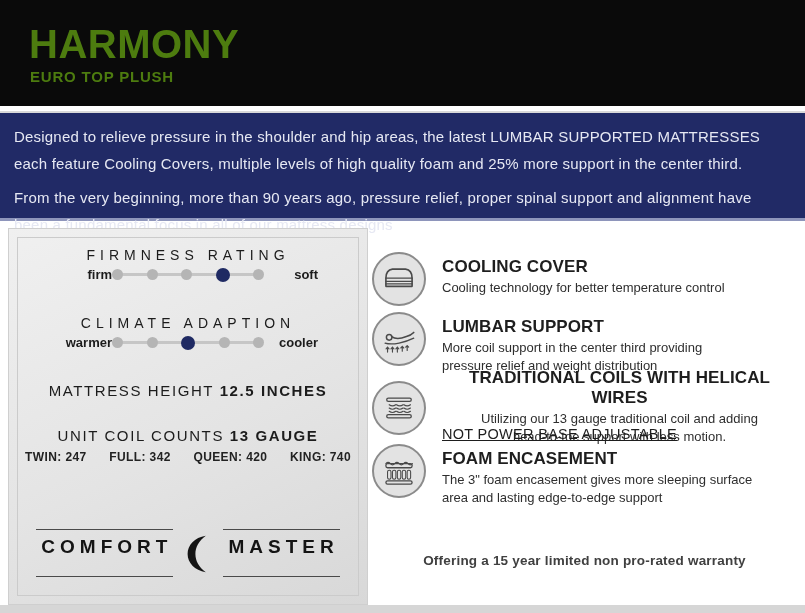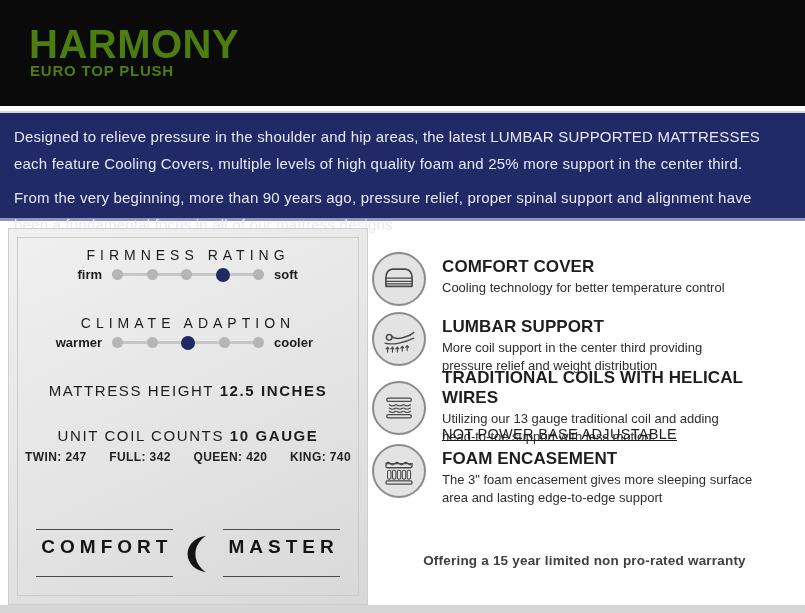--- a/index.html
+++ b/index.html
@@ -3,40 +3,40 @@
 <meta charset="utf-8">
 <style>
   * { margin:0; padding:0; box-sizing:border-box; }
   html,body { background:#ffffff; }
   body { font-family:"Liberation Sans", sans-serif; }
   .page { position:relative; width:805px; height:613px; background:#ffffff; overflow:hidden; }
 
   
   .header { position:absolute; left:0; top:0; width:805px; height:106px; background:#0a0a0a; color:#4d7c0f; }
   .header .title { position:absolute; left:29px; top:22px; font-size:40px; font-weight:bold; letter-spacing:0.5px; }
-  .header .subtitle { position:absolute; left:30px; top:62px; font-size:15px; font-weight:bold; letter-spacing:0.8px; }
+  .header .subtitle { position:absolute; left:30px; top:68px; font-size:15px; font-weight:bold; letter-spacing:0.8px; }
   .header-sep { position:absolute; left:0; top:111px; width:805px; height:2px; background:#d9d9d9; }
 
   
   .banner { position:absolute; left:0; top:113px; width:805px; height:108px; background:#212a66;
             border-bottom:3px solid #8e95bb; color:#e6e8f3; padding:10px 14px 0 14px; }
   .banner p { font-size:15px; line-height:27px; white-space:pre-line; letter-spacing:0.2px; }
   .banner p + p { margin-top:7px; }
 
   
   .panel { position:absolute; left:8px; top:228px; width:360px; height:377px;
            background:linear-gradient(155deg,#f0f0f0 0%, #e4e4e4 55%, #d8d8d8 100%);
            border:1px solid #cfcfcf; }
   .panel-inner-border { position:absolute; left:8px; top:8px; right:8px; bottom:8px;
            border:1px solid #cbcbcb; pointer-events:none; }
   .spec-title { position:absolute; width:100%; text-align:center; font-size:14px; color:#1c1c1c; letter-spacing:5px; }
-  .slider-row { position:absolute; width:100%; display:flex; align-items:center; justify-content:center; gap:10px; }
+  .slider-row { position:absolute; width:100%; display:flex; align-items:center; justify-content:center; }
   .slider-label { font-size:13px; font-weight:bold; color:#1c1c1c; }
   .slider-label.left { width:54px; text-align:right; }
-  .slider-label.right { width:54px; text-align:left; }
+  .slider-label.right { width:54px; text-align:right; }
   .slider-track { position:relative; width:152px; height:14px; display:flex; align-items:center; justify-content:space-between; }
   .slider-track::before { content:""; position:absolute; left:4px; right:4px; top:50%; height:3px; margin-top:-1.5px; background:#c6c6c6; }
   .dot { position:relative; width:11px; height:11px; border-radius:50%; background:#b5b5b5; }
   .dot.active { width:14px; height:14px; background:var(--active-dot,#1f2a63); }
 
   .spec-line { position:absolute; width:100%; text-align:center; font-size:15px; color:#1c1c1c; letter-spacing:1.6px; }
   .spec-line .bold { font-weight:bold; }
   .sizes-row { position:absolute; left:16px; right:16px; display:flex; justify-content:space-between; }
   .size-item { font-size:12px; font-weight:bold; color:#222; letter-spacing:0.4px; }
 
@@ -111,21 +111,21 @@
       <span class="slider-label right">cooler</span>
     </div>
 
     <div class="spec-line" style="top:153px;">
       <span>MATTRESS HEIGHT</span>
       <span class="bold">12.5 INCHES</span>
     </div>
 
     <div class="spec-line" style="top:198px;">
       <span>UNIT COIL COUNTS</span>
-      <span class="bold">10 GAUGE</span>
+      <span class="bold">13 GAUGE</span>
     </div>
 
     <div class="sizes-row" style="top:221px;text-align:center;">
       <span class="size-item"><span>TWIN:</span> <span>247</span></span>
       <span class="size-item"><span>FULL:</span> <span>342</span></span>
       <span class="size-item"><span>QUEEN:</span> <span>420</span></span>
       <span class="size-item"><span>KING:</span> <span>740</span></span>
     </div>
 
     <div class="logo">
@@ -140,21 +140,21 @@
   <div class="features">
 
     <div class="feature" style="top:2px;">
       <div class="circle">
         <svg class="icon-svg" width="36" height="36" viewBox="0 0 44 44">
           <path d="M6 31 V21 Q6 11 14 10 H30 Q38 11 38 21 V31 Z"></path>
           <path d="M6 21 H38 M6 25 H38 M6 28 H38" stroke-width="1.6"></path>
         </svg>
       </div>
       <div class="text">
-        <div class="feature-title">COMFORT COVER</div>
+        <div class="feature-title">COOLING COVER</div>
         <div class="feature-desc">Cooling technology for better temperature control</div>
       </div>
     </div>
 
     <div class="feature" style="top:62px;">
       <div class="circle">
         <svg class="icon-svg" width="36" height="36" viewBox="0 0 44 44">
           <circle cx="10" cy="20" r="3.4" stroke-width="1.8"></circle>
           <path d="M13 19 C 18 23, 26 21, 31 19 C 35 18, 38 16, 40 14" stroke-width="2"></path>
           <path d="M5 27 C 14 30, 30 26, 40 21" stroke-width="1.6"></path>
@@ -165,21 +165,21 @@
           <path d="M32 36 V30 M30.2 32 L32 30 L33.8 32" stroke-width="1.4"></path>
         </svg>
       </div>
       <div class="text">
         <div class="feature-title">LUMBAR SUPPORT</div>
         <div class="feature-desc">More coil support in the center third providing
 pressure relief and weight distribution</div>
       </div>
     </div>
 
-    <div class="feature icon-lowered" style="top:118px;">
+    <div class="feature icon-lowered" style="top:118px;text-align:center;">
       <div class="circle">
         <svg class="icon-svg" width="36" height="36" viewBox="0 0 44 44">
           <rect x="7" y="10" width="30" height="4" rx="2" stroke-width="1.6"></rect>
           <rect x="7" y="30" width="30" height="4" rx="2" stroke-width="1.6"></rect>
           <path d="M10 18 q4 3 8 0 M10 22 q4 3 8 0 M10 26 q4 3 8 0" stroke-width="1.4"></path>
           <path d="M19 18 q4 3 8 0 M19 22 q4 3 8 0 M19 26 q4 3 8 0" stroke-width="1.4"></path>
           <path d="M28 18 q4 3 8 0 M28 22 q4 3 8 0 M28 26 q4 3 8 0" stroke-width="1.4"></path>
         </svg>
       </div>
       <div class="text" style="padding-top:0;">

